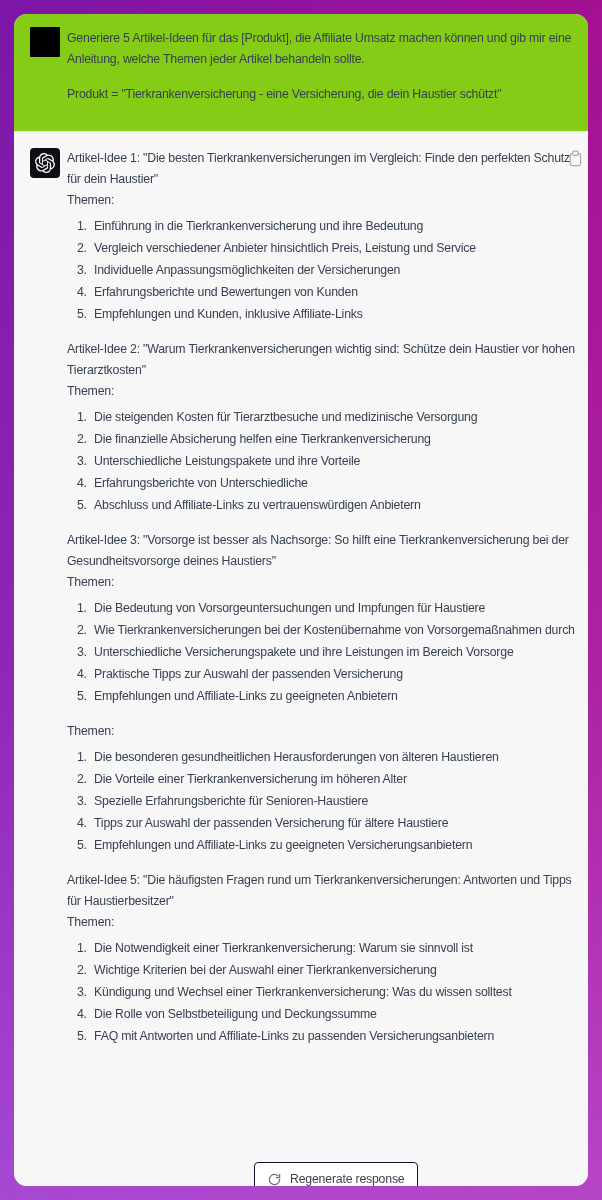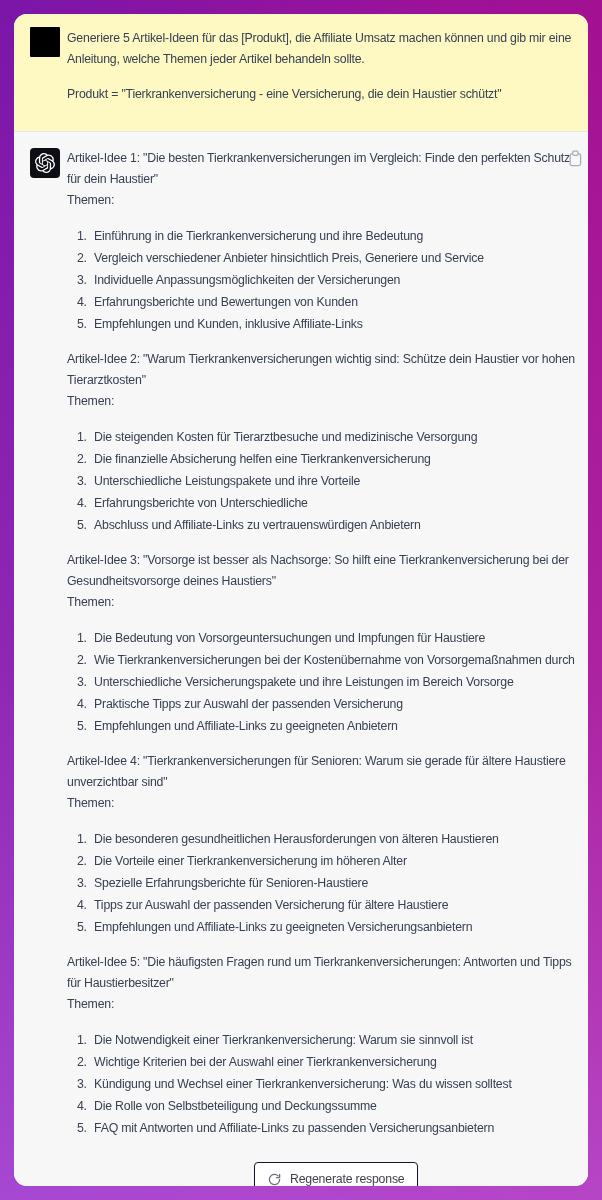--- a/index.html
+++ b/index.html
@@ -21,21 +21,21 @@
     width: 574px; height: 1172px;
     border-radius: 13px;
     overflow: hidden;
     background: #ffffff;
   }
   .msg-row {
     display: flex;
     align-items: flex-start;
   }
   .msg-user {
-    background: #fef9c3;
+    background: #84cc16;
     padding: 13px 13px 26px 16px;
   }
   .msg-assistant {
     background: #f7f7f8;
     border-top: 1px solid rgba(0,0,0,0.07);
     padding: 16px 13px 60px 16px;
     position: relative;
     min-height: 1056px;
   }
   .avatar {
@@ -60,21 +60,21 @@
     padding-top: 0.5px;
     color: #374151;
     font-size: 12.3px;
     line-height: 21px;
     letter-spacing: -0.2px;
   }
   .msg-content p { margin: 0 0 14px 0; }
   .msg-content p:last-child { margin-bottom: 0; }
   .article p { margin: 0; }
   .article ol {
-    margin: 15px 0 14px 0;
+    margin: 5px 0 14px 0;
     padding-left: 23px;
   }
   .article li {
     padding-left: 4px;
     margin-bottom: 1px;
   }
   .copy-btn {
     position: absolute;
     top: 18px; right: 2px;
     width: 18px; height: 18px;
@@ -124,21 +124,21 @@
       </span>
     </div>
 
     <div class="msg-content">
 
       <div class="article">
         <p>Artikel-Idee 1: "Die besten Tierkrankenversicherungen im Vergleich: Finde den perfekten Schutz für dein Haustier"</p>
         <p>Themen:</p>
         <ol>
           <li>Einführung in die Tierkrankenversicherung und ihre Bedeutung</li>
-          <li>Vergleich verschiedener Anbieter hinsichtlich Preis, Generiere und Service</li>
+          <li>Vergleich verschiedener Anbieter hinsichtlich Preis, Leistung und Service</li>
           <li>Individuelle Anpassungsmöglichkeiten der Versicherungen</li>
           <li>Erfahrungsberichte und Bewertungen von Kunden</li>
           <li>Empfehlungen und Kunden, inklusive Affiliate-Links</li>
         </ol>
       </div>
 
       <div class="article">
         <p>Artikel-Idee 2: "Warum Tierkrankenversicherungen wichtig sind: Schütze dein Haustier vor hohen Tierarztkosten"</p>
         <p>Themen:</p>
         <ol>
@@ -156,21 +156,20 @@
         <ol>
           <li>Die Bedeutung von Vorsorgeuntersuchungen und Impfungen für Haustiere</li>
           <li>Wie Tierkrankenversicherungen bei der Kostenübernahme von Vorsorgemaßnahmen durch</li>
           <li>Unterschiedliche Versicherungspakete und ihre Leistungen im Bereich Vorsorge</li>
           <li>Praktische Tipps zur Auswahl der passenden Versicherung</li>
           <li>Empfehlungen und Affiliate-Links zu geeigneten Anbietern</li>
         </ol>
       </div>
 
       <div class="article">
-        <p>Artikel-Idee 4: "Tierkrankenversicherungen für Senioren: Warum sie gerade für ältere Haustiere unverzichtbar sind"</p>
         <p>Themen:</p>
         <ol>
           <li>Die besonderen gesundheitlichen Herausforderungen von älteren Haustieren</li>
           <li>Die Vorteile einer Tierkrankenversicherung im höheren Alter</li>
           <li>Spezielle Erfahrungsberichte für Senioren-Haustiere</li>
           <li>Tipps zur Auswahl der passenden Versicherung für ältere Haustiere</li>
           <li>Empfehlungen und Affiliate-Links zu geeigneten Versicherungsanbietern</li>
         </ol>
       </div>
 

